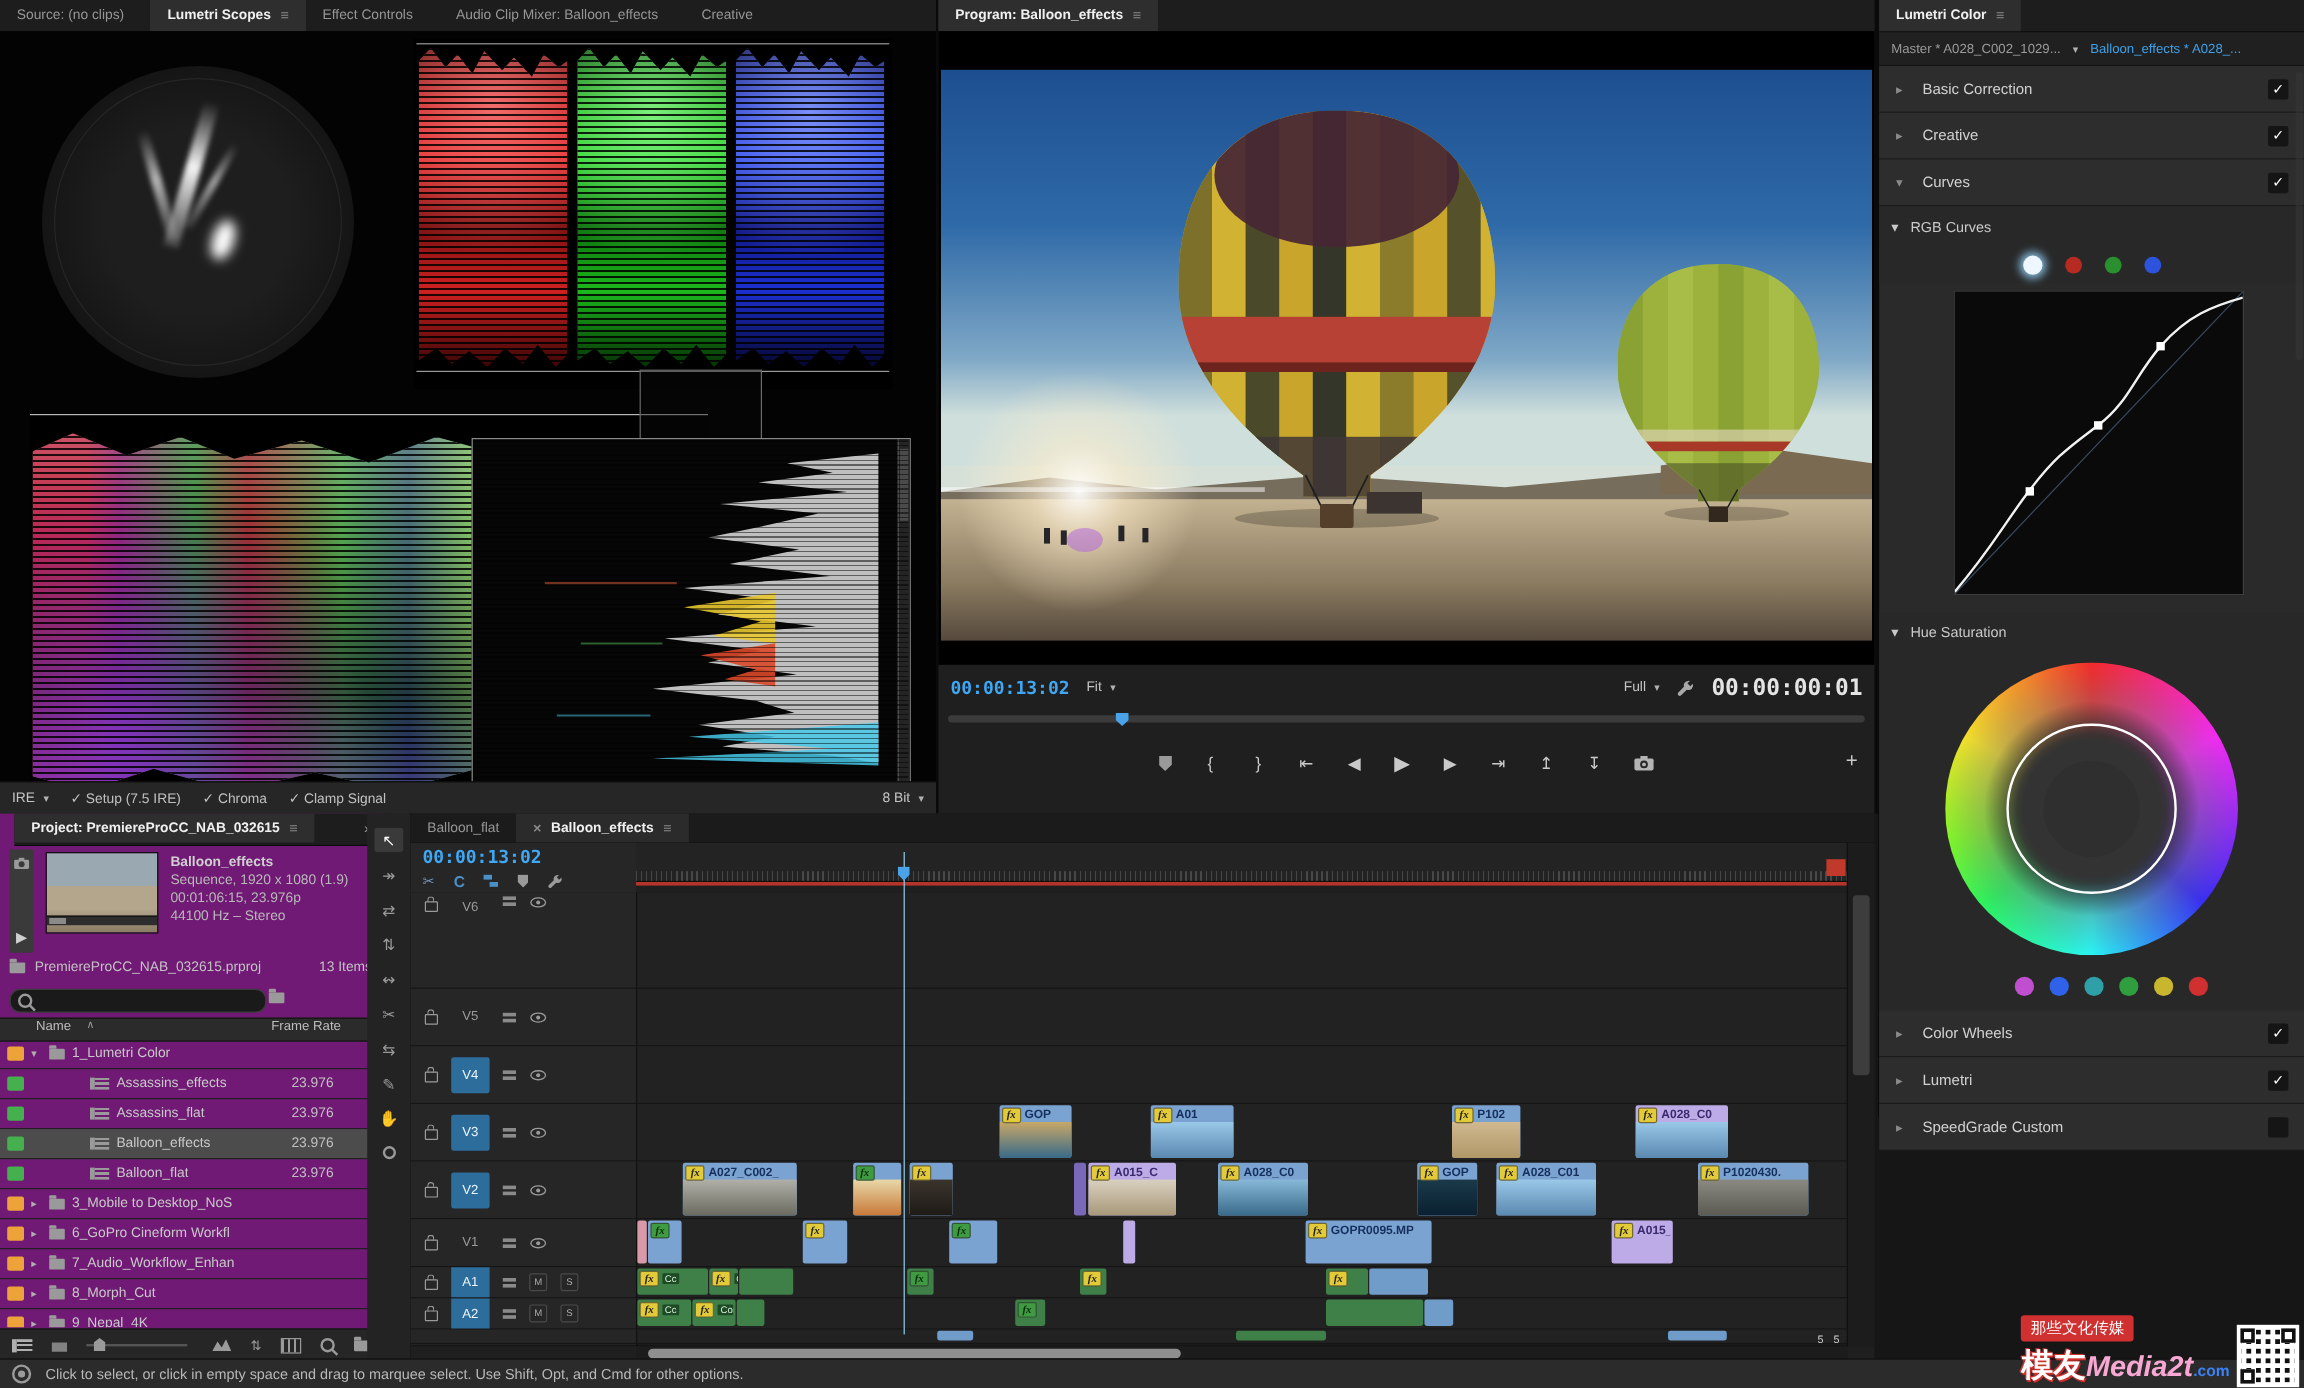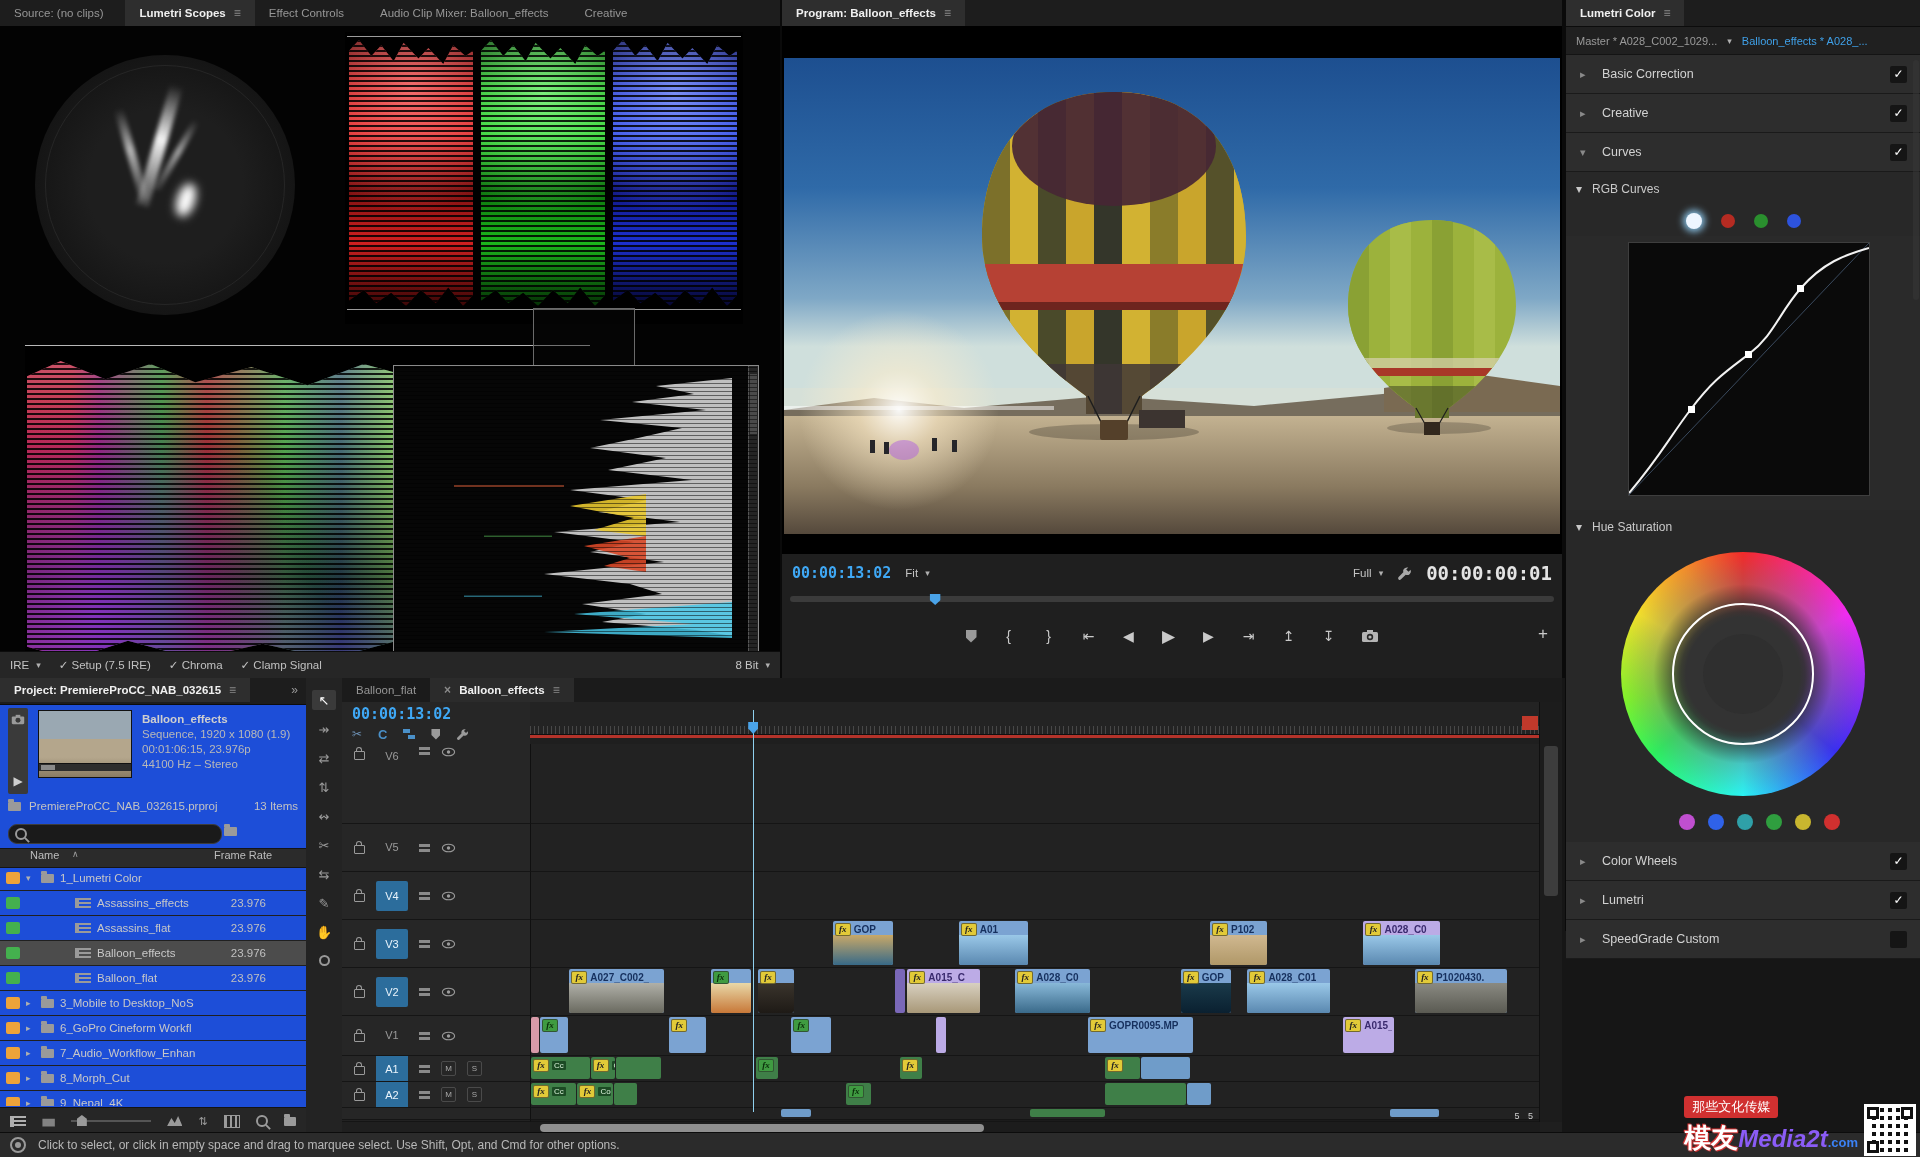--- a/index.html
+++ b/index.html
@@ -88,21 +88,21 @@
   #hue-wheel{position:relative;width:244px;height:244px;border-radius:50%;
     background:
      radial-gradient(circle,#333 0 33%,rgba(51,51,51,.95) 36%,rgba(128,128,128,.45) 52%,rgba(185,185,185,.12) 72%,rgba(0,0,0,0) 100%),
      conic-gradient(from 0deg,#ff1414,#ff14ff 60deg,#2418ff 130deg,#14ffff 180deg,#14ff50 228deg,#7aff14 258deg,#ffe814 300deg,#ff8614 332deg,#ff1414 360deg);}
   #hue-wheel .ring1{position:absolute;inset:21%;border:2px solid #fff;border-radius:50%;}
   #hue-wheel .ring2{position:absolute;inset:37%;border:2px solid #f2f2f2;border-radius:50%;}
   #hue-wheel .hub{position:absolute;inset:33.5%;background:#2f2f2f;border-radius:50%;}
   #lum-scroll{position:absolute;right:2px;top:60px;width:6px;height:240px;background:#383838;border-radius:3px;opacity:.5;}
 
   
-  #project-panel{left:0;top:678px;width:306px;height:456px;background:#1d4ed8;border-right:3px solid #0a0a0a;}
+  #project-panel{left:0;top:678px;width:306px;height:456px;background:#701a75;border-right:3px solid #0a0a0a;padding-left:12px;}
   #project-panel .tabbar{justify-content:flex-start;}
   #proj-collapse{margin-left:auto;padding:0 8px;line-height:24px;color:#9a9a9a;}
   #proj-preview{position:absolute;left:8px;top:30px;width:290px;height:86px;display:flex;gap:10px;}
   #thumb-strip{width:20px;background:#3a3a3a;border-radius:2px;display:flex;flex-direction:column;align-items:center;justify-content:space-between;padding:6px 0;}
   #proj-thumb{width:92px;height:66px;background:linear-gradient(180deg,#9aa8b2 0 42%,#b4a68c 42% 70%,#8a7c64 100%);border:1px solid #111;margin-top:2px;}
   #proj-thumb .slider{height:7px;background:#2d2d2d;border-top:1px solid #111;position:relative;top:52px;}
   #proj-thumb .slider span{position:absolute;left:2px;top:1px;width:14px;height:5px;background:#8a8a8a;}
   #proj-info{font-size:11.5px;line-height:15px;color:#b8b8b8;padding-top:4px;}
   #proj-info .t{font-weight:bold;color:#cfcfcf;}
   #proj-file-row{position:absolute;left:8px;top:122px;right:8px;display:flex;align-items:center;gap:8px;font-size:11.5px;color:#c2c2c2;}
@@ -218,21 +218,21 @@
   
   #status-bar{position:absolute;left:0;bottom:0;width:1920px;height:23px;background:#2b2b2b;border-top:1px solid #0c0c0c;display:flex;align-items:center;gap:12px;padding:12px 10px;box-sizing:border-box;}
   .sicon{width:12px;height:12px;border:2px solid #9a9a9a;border-radius:50%;position:relative;flex:none;}
   .sicon::after{content:"";position:absolute;inset:3px;background:#9a9a9a;border-radius:50%;}
   #status-msg{color:#b8b8b8;font-size:12px;}
 
   
   #watermark{position:absolute;right:4px;bottom:1px;display:flex;align-items:flex-end;gap:6px;z-index:60;}
   #wm-l1{background:#d03030;color:#fff;font-size:13px;padding:2px 8px;border-radius:3px;margin-bottom:2px;display:inline-block;}
   #wm-brand{font-size:27px;font-weight:bold;color:#fff;text-shadow:0 0 2px #d03030,1px 1px 0 #d03030,-1px -1px 0 #d03030;}
-  #wm-brand2{font-size:24px;font-weight:bold;font-style:italic;color:#8b5cf6;}
+  #wm-brand2{font-size:24px;font-weight:bold;font-style:italic;color:#f9a8d4;}
   #wm-suffix{font-size:13px;color:#3b82f6;font-weight:bold;}
   .qr{width:52px;height:52px;background:#fff;position:relative;}
   .qr::before{content:"";position:absolute;inset:4px;background:conic-gradient(#111 25%,rgba(0,0,0,0) 0) 0 0/8px 8px;}
   .qr .f1,.qr .f2,.qr .f3{position:absolute;width:12px;height:12px;border:3px solid #111;background:#fff;box-sizing:border-box;}
   .qr .f1{left:3px;top:3px;} .qr .f2{right:3px;top:3px;} .qr .f3{left:3px;bottom:3px;}
 </style>
 </head>
 <body>
 
 <div id="app">

